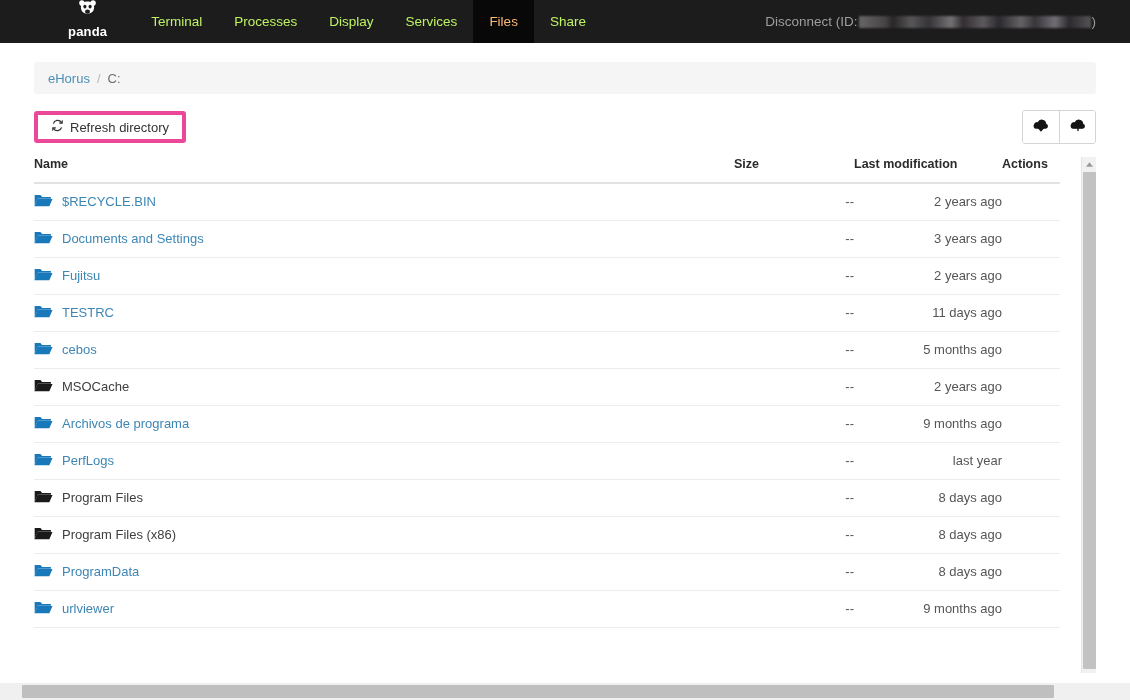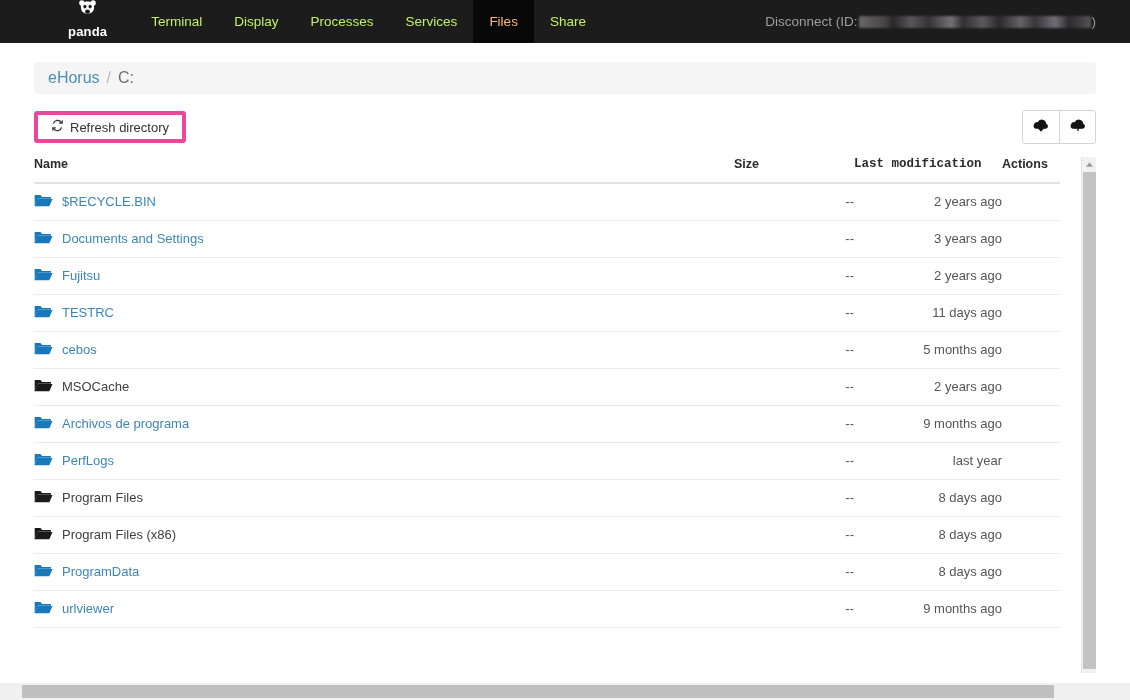--- a/index.html
+++ b/index.html
@@ -91,21 +91,21 @@
   }
 
   .breadcrumb {
     margin-top: 19px;
     height: 32px;
     background: #f5f5f5;
     border-radius: 3px;
     display: flex;
     align-items: center;
     padding: 0 14px;
-    font-size: 16px;
+    font-size: 13px;
   }
   .crumb-link {
     color: #4b8fb5;
     cursor: pointer;
     text-decoration: none;
   }
   .crumb-sep { color: #b9b9b9; margin: 0 7px; }
   .crumb-current { color: #6f6f6f; }
 
   .toolbar {
@@ -164,21 +164,21 @@
     font-size: 12.5px;
     font-weight: 700;
     color: #2b2b2b;
     text-align: left;
     padding: 0 0 11px 0;
     border-bottom: 2px solid #e2e2e2;
     vertical-align: bottom;
   }
   th.col-name  { width: 700px; padding-left: 8px; }
   th.col-size  { width: 120px; text-align: right; padding-right: 14px; }
-  th.col-mod   { width: 148px; text-align: right; font-family: Liberation Mono, monospace; }
+  th.col-mod   { width: 148px; text-align: right; }
   th.col-act   { width: 58px;  text-align: right; padding-right: 4px; }
 
   table.files td {
     font-size: 13px;
     padding: 0;
     height: 37px;
     border-bottom: 1px solid #ececec;
     color: #555;
     vertical-align: middle;
   }
@@ -260,22 +260,22 @@
         <ellipse cx="5.9" cy="6.6" rx="1.55" ry="1.9" fill="#1c1c1c"></ellipse>
         <ellipse cx="11.1" cy="6.6" rx="1.55" ry="1.9" fill="#1c1c1c"></ellipse>
         <path d="M8.5 9.6c1.5 0 2.4.9 2.4 2.1 0 1.3-1.1 2.1-2.4 2.1s-2.4-.8-2.4-2.1c0-1.2.9-2.1 2.4-2.1z" fill="#1c1c1c"></path>
       </svg>
     </span>
     <span class="brand-word">panda</span>
   </div>
 
   <nav class="nav">
     <a class="nav-item">Terminal</a>
+    <a class="nav-item">Processes</a>
     <a class="nav-item">Display</a>
-    <a class="nav-item">Processes</a>
     <a class="nav-item">Services</a>
     <a class="nav-item active">Files</a>
     <a class="nav-item">Share</a>
   </nav>
 
   <div class="disconnect">
     <span>Disconnect (ID:</span>
     <span class="redacted"></span>
     <span>)</span>
   </div>

